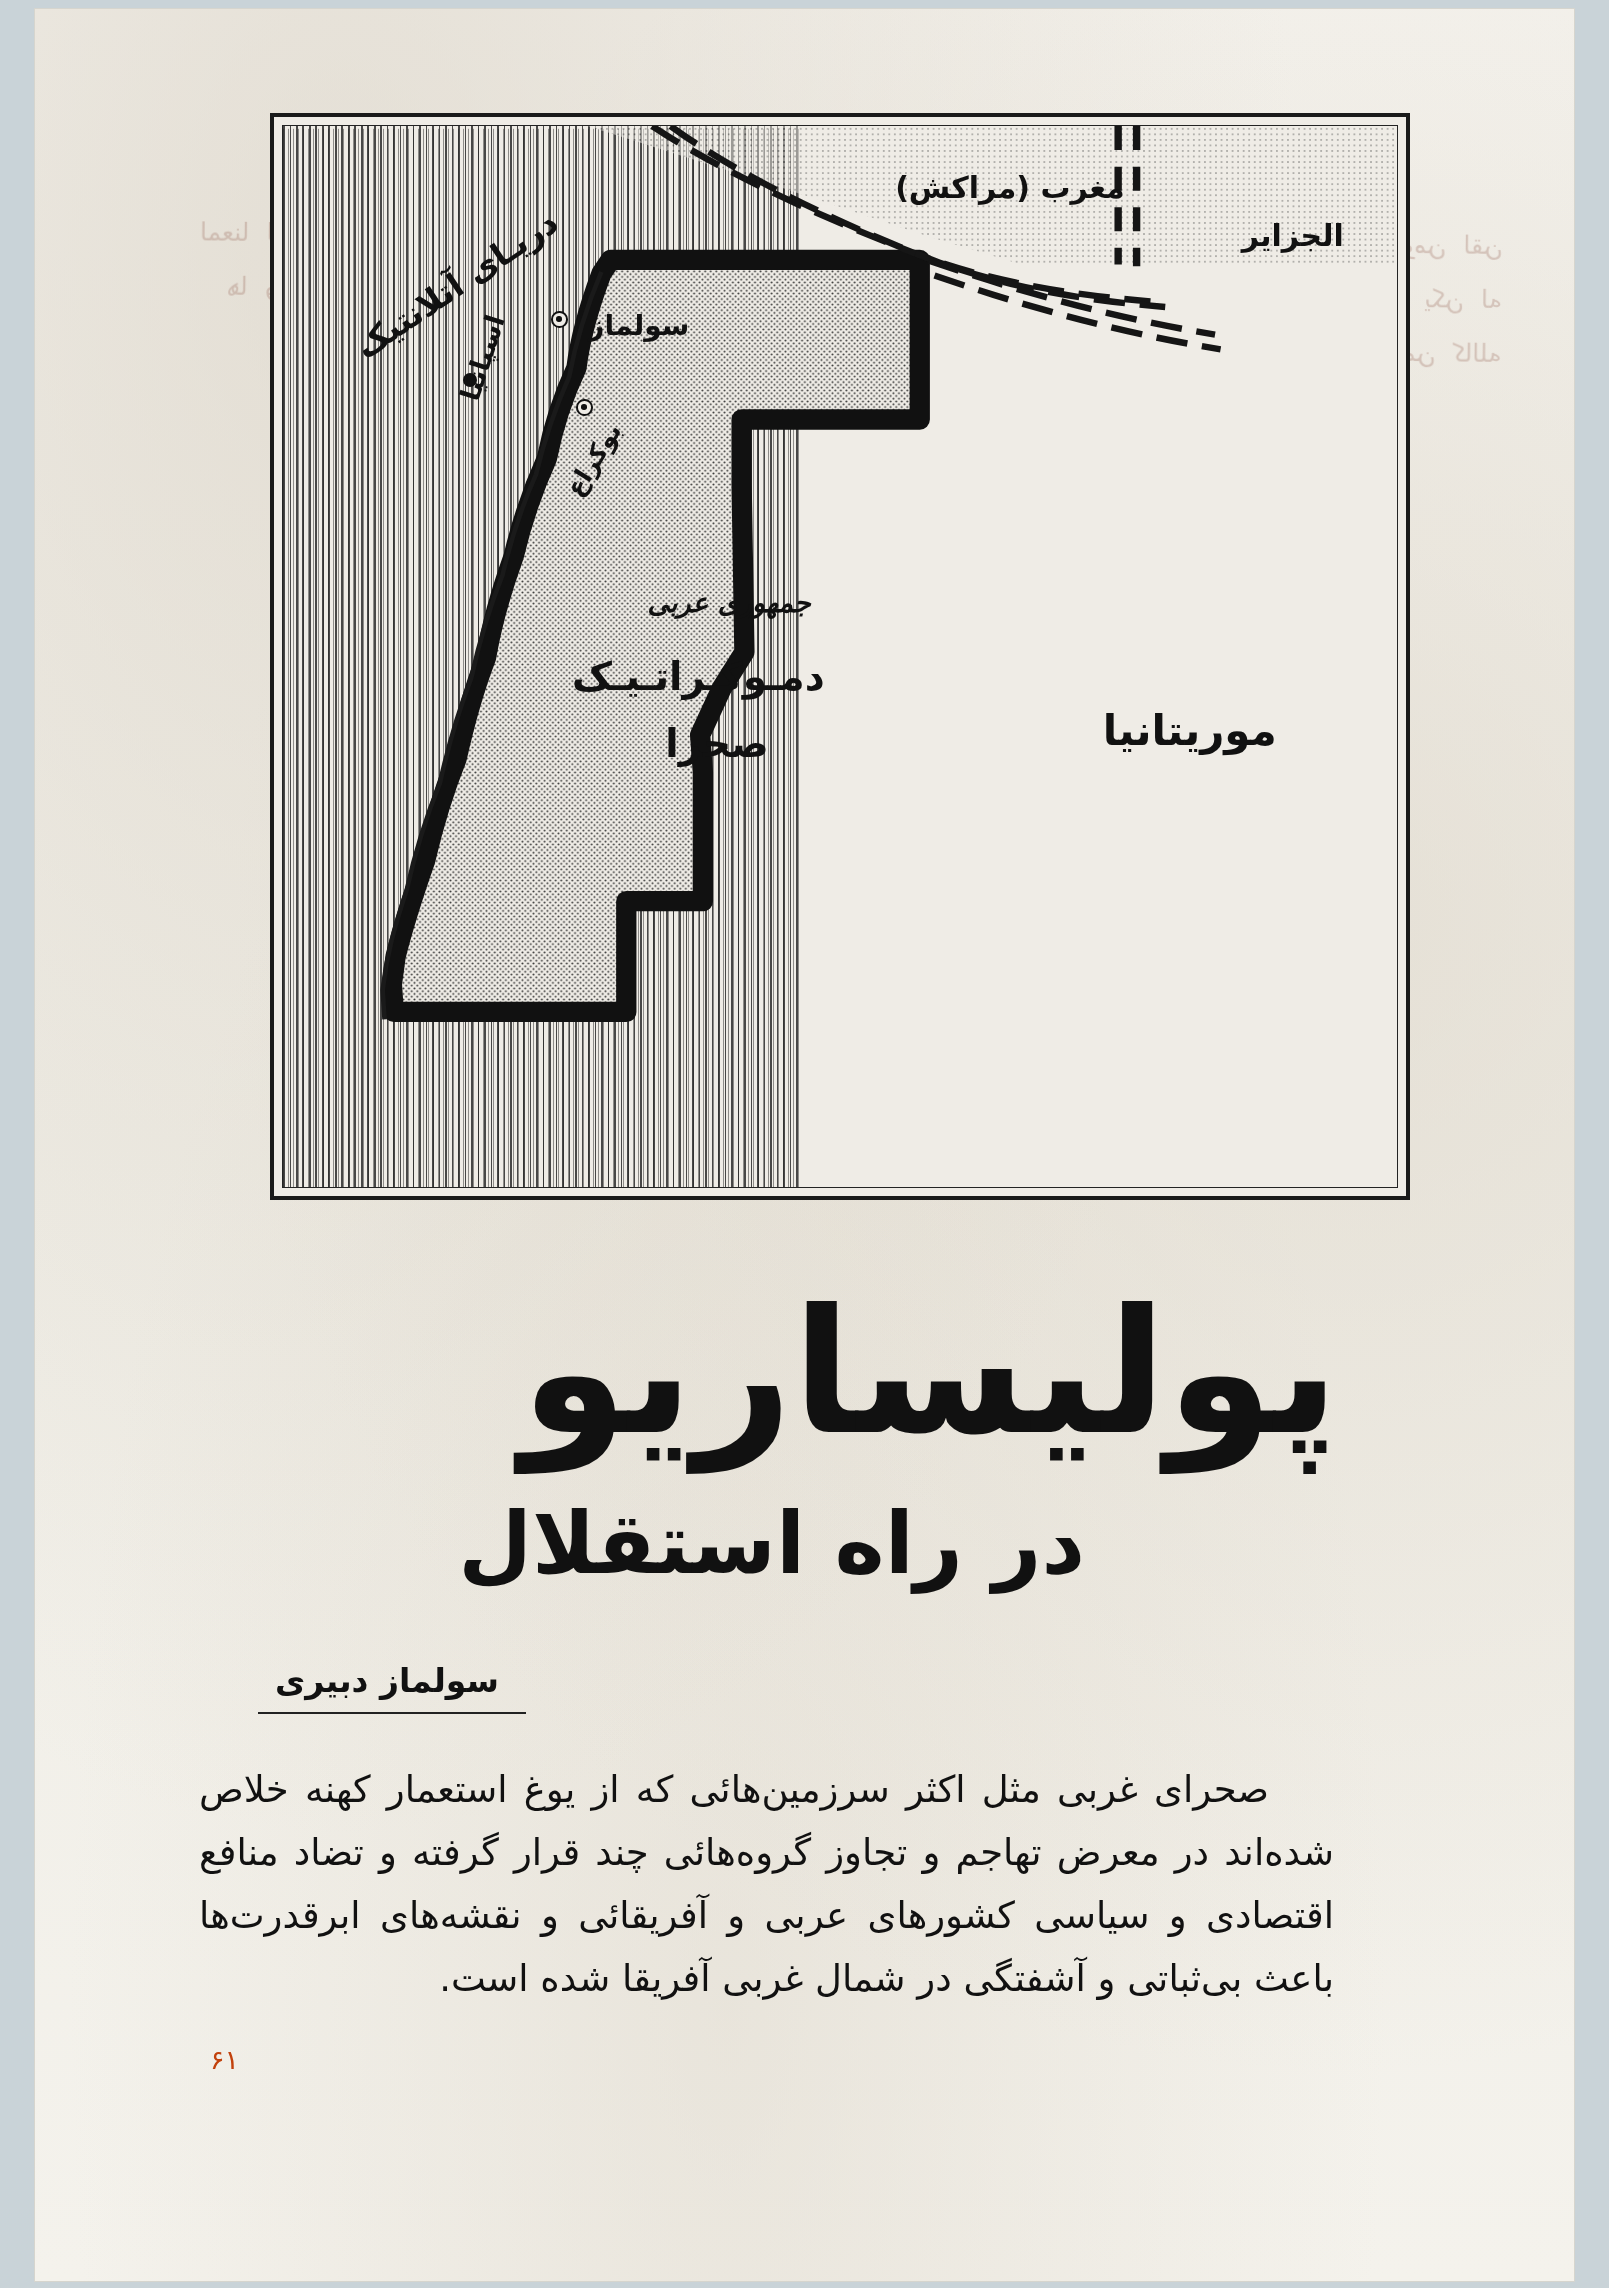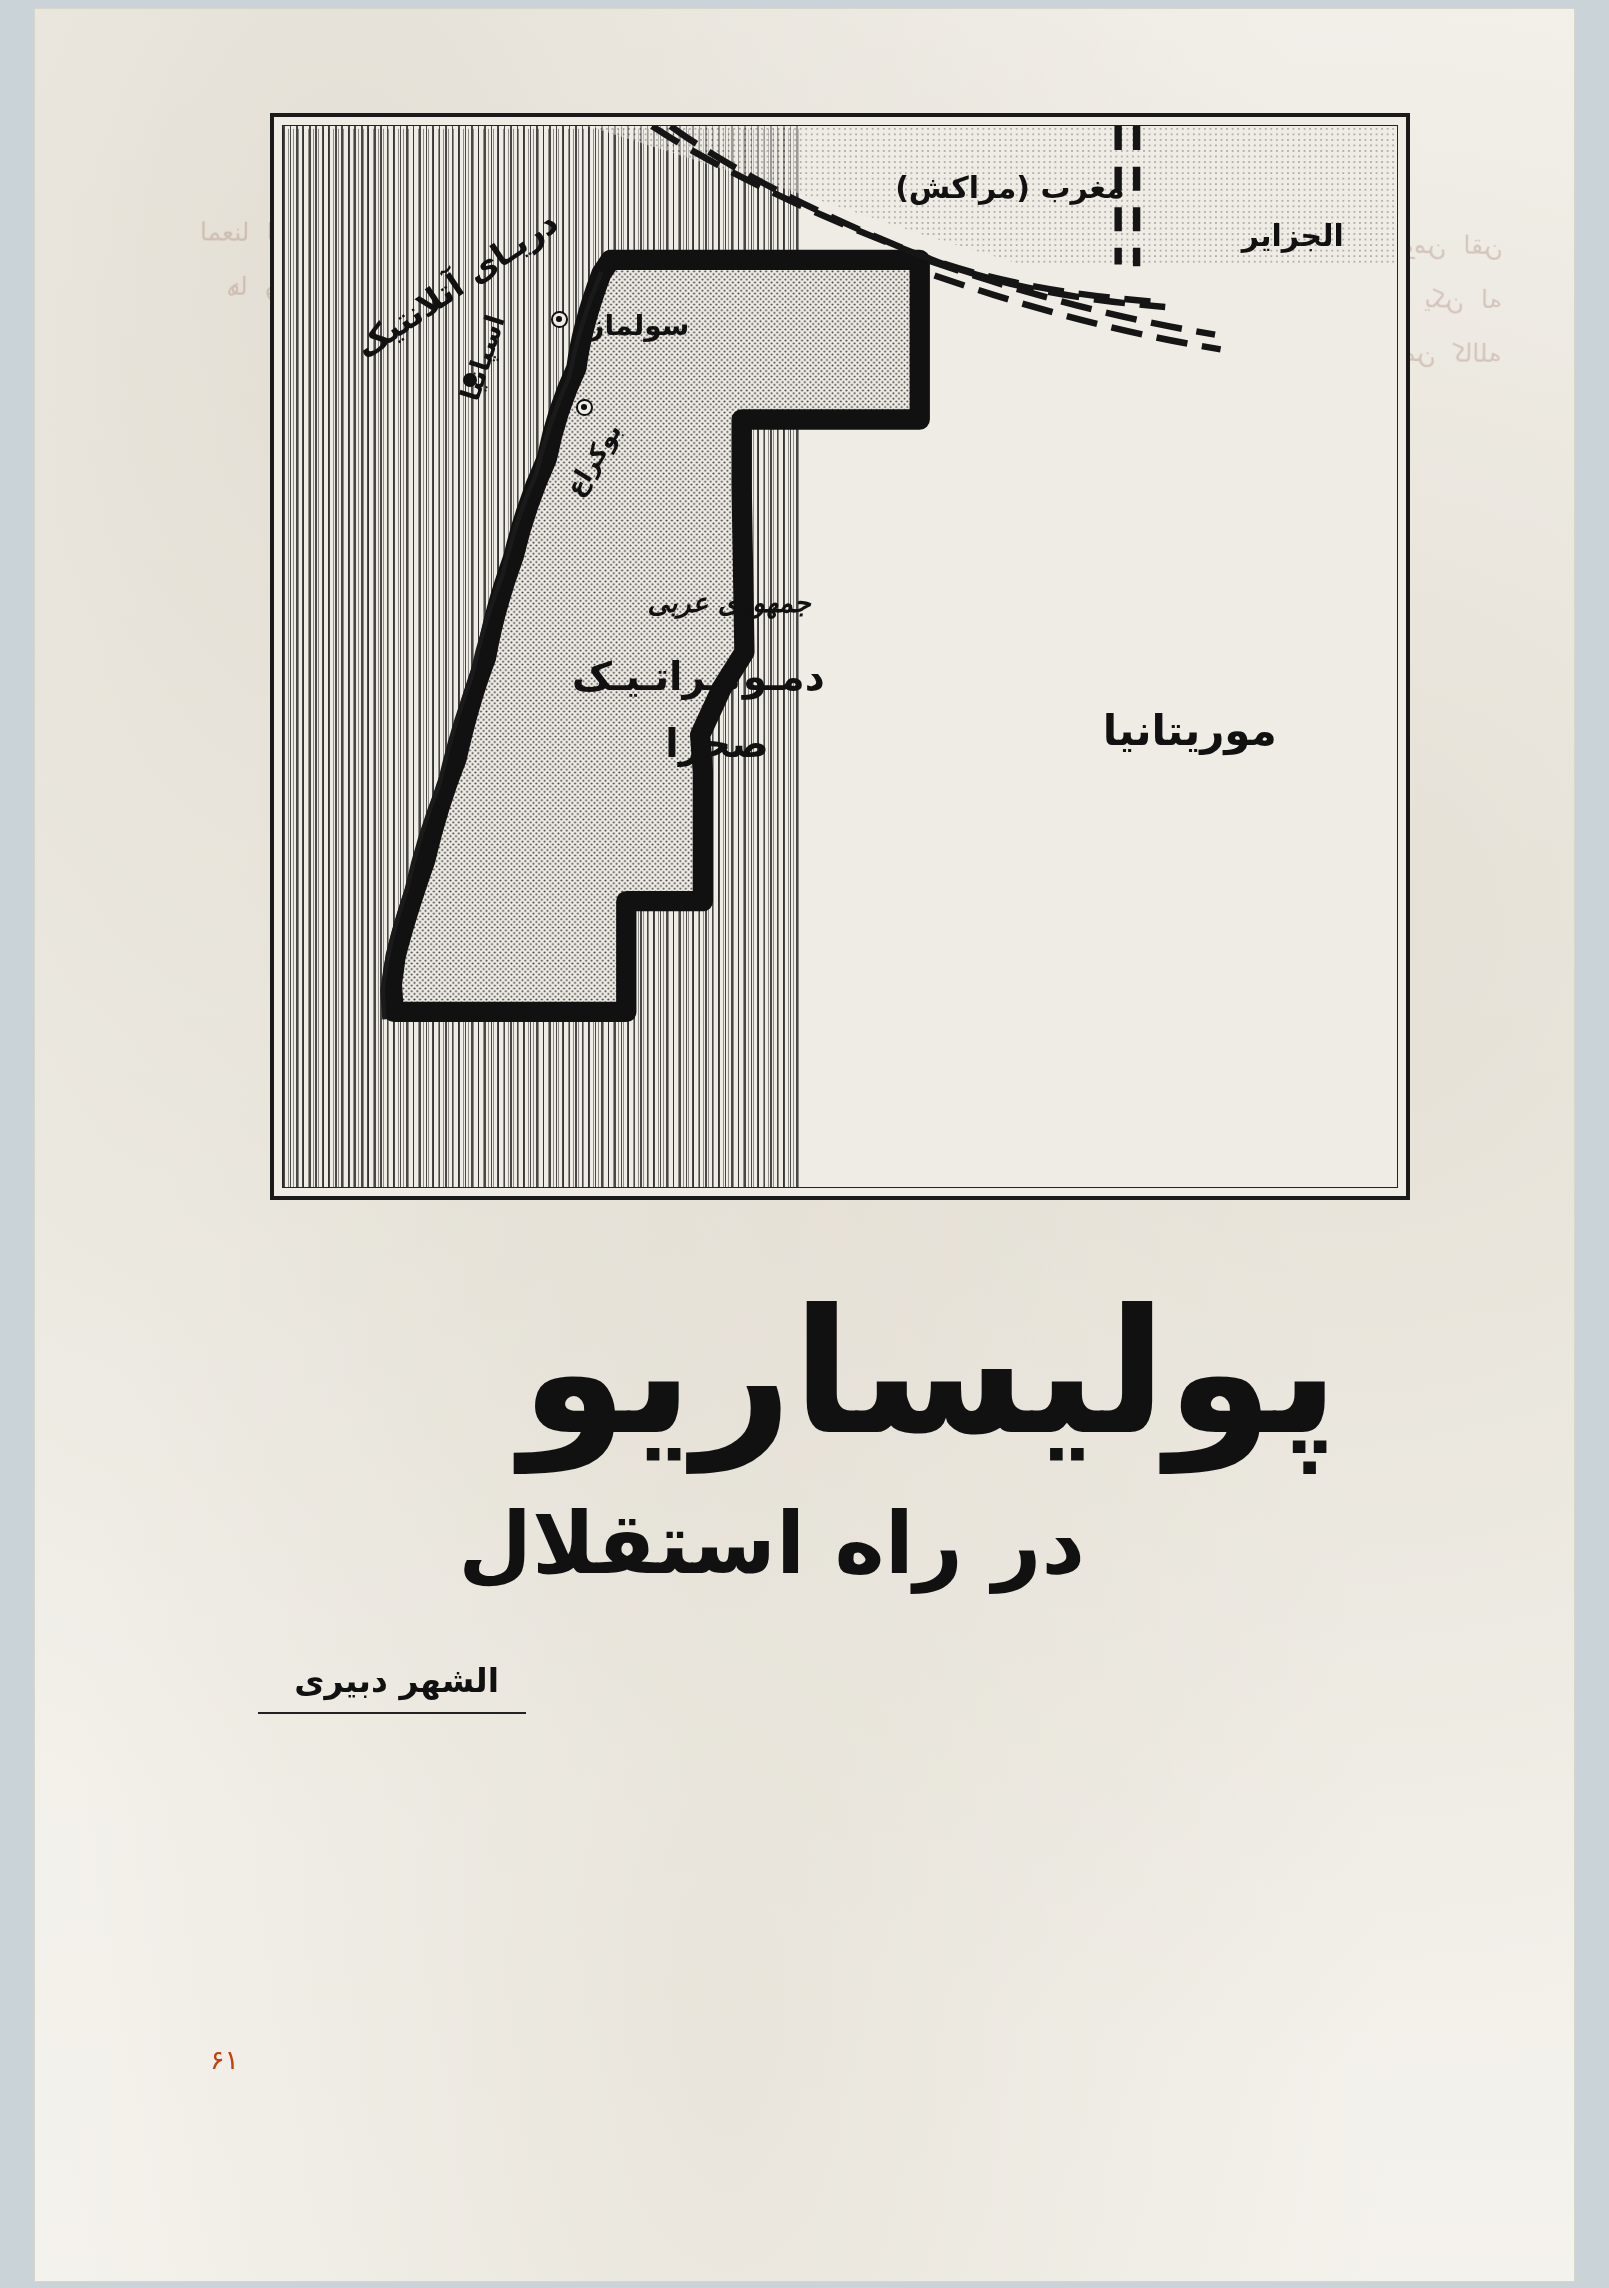--- a/index.html
+++ b/index.html
@@ -294,20 +294,21 @@
       <div class="maplabel" style="right:572px; top:528px; font-size:39px; font-weight:bold;">دمـوکـراتـیـک</div>
       <div class="maplabel" style="right:628px; top:595px; font-size:39px; font-weight:bold;">صحرا</div>
 
       <div class="maplabel" style="right:120px; top:580px; font-size:42px; font-weight:bold;">موریتانیا</div>
 
     </div>
   </div>
 
   <div id="subhead">در راه استقلال</div>
   <div id="headline">پولیساریو</div>
-  <div id="byline">الشهر دبیری</div>
+  <div id="byline">سولماز دبیری</div>
   <div id="byline-rule"></div>
 
+  <div id="body-text">صحرای غربی مثل اکثر سرزمین‌هائی که از یوغ استعمار کهنه خلاص شده‌اند در معرض تهاجم و تجاوز گروه‌هائی چند قرار گرفته و تضاد منافع اقتصادی و سیاسی کشورهای عربی و آفریقائی و نقشه‌های ابرقدرت‌ها باعث بی‌ثباتی و آشفتگی در شمال غربی آفریقا شده است.</div>
 
   <div id="folio">۶۱</div>
 
 </div>
 
 
 </body></html>

